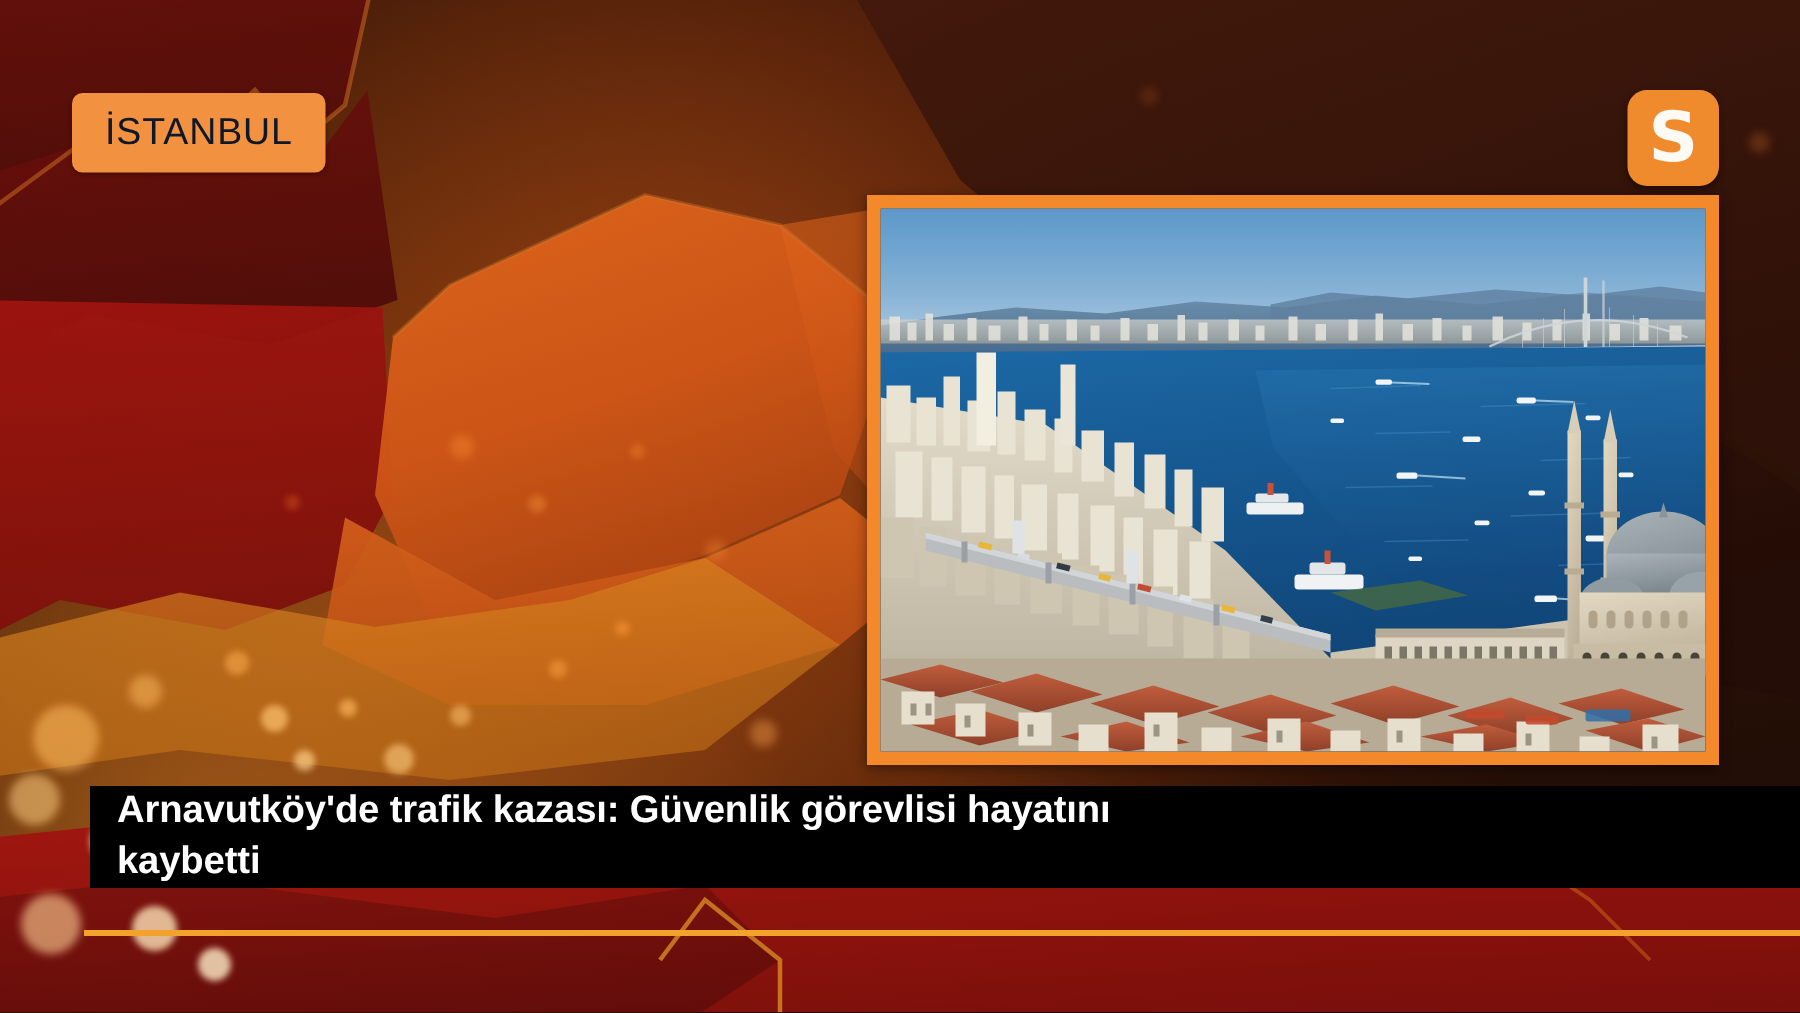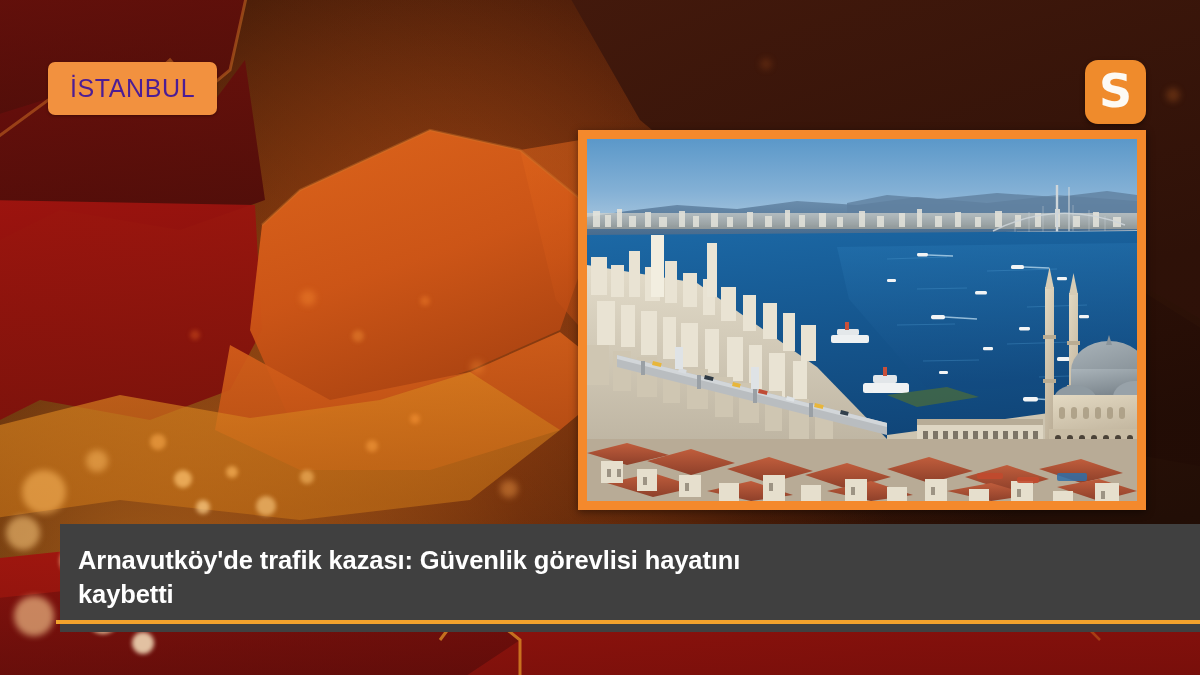--- a/index.html
+++ b/index.html
@@ -44,21 +44,21 @@
   #city-badge {
     position: absolute;
     left: 48px;
     top: 62px;
     height: 53px;
     padding: 16px 22px;
     display: flex;
     align-items: center;
     border-radius: 7px;
     background: #f2913f;
-    color: #4c1d95;
+    color: #0f172a;
     font-size: 25px;
     font-weight: 400;
     letter-spacing: 0.6px;
     line-height: 1;
     box-shadow: 0 1px 3px rgba(0,0,0,0.35);
   }
 
   
   #brand-logo {
     position: absolute;
@@ -101,22 +101,22 @@
     background: #2d639a;
   }
   #photo svg { display: block; width: 100%; height: 100%; }
 
   
   #headline-bar {
     position: absolute;
     left: 60px;
     top: 524px;
     width: 1140px;
-    height: 108px;
-    background: #404040;
+    height: 68px;
+    background: #000000;
     display: flex;
     align-items: center;
   }
   #headline-text {
     color: #ffffff;
     font-size: 25.5px;
     font-weight: bold;
     line-height: 1.32;
     letter-spacing: -0.1px;
     padding: 0 18px;

